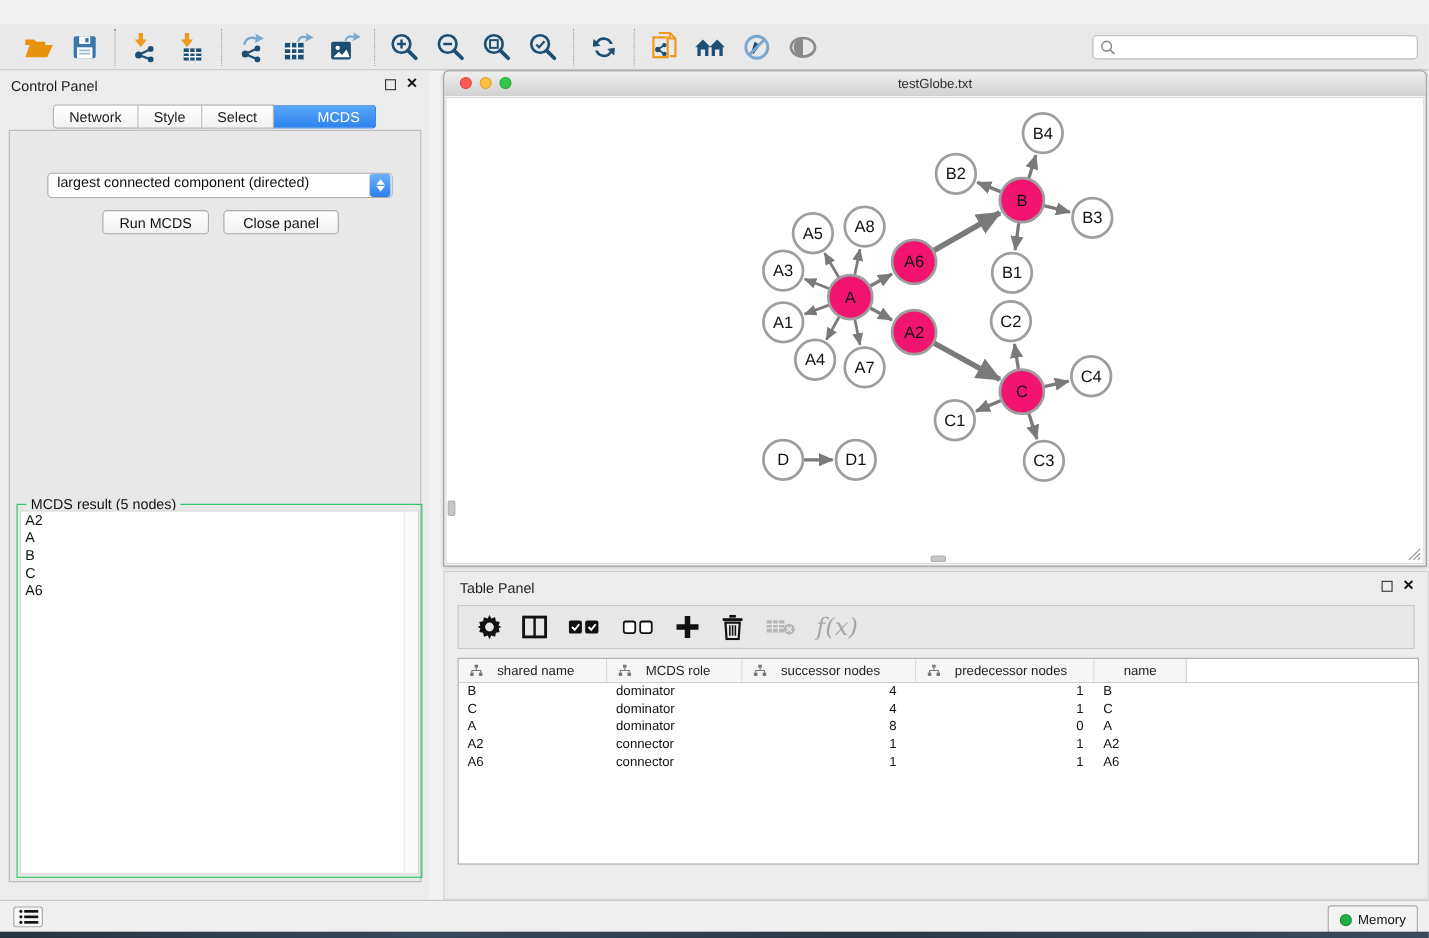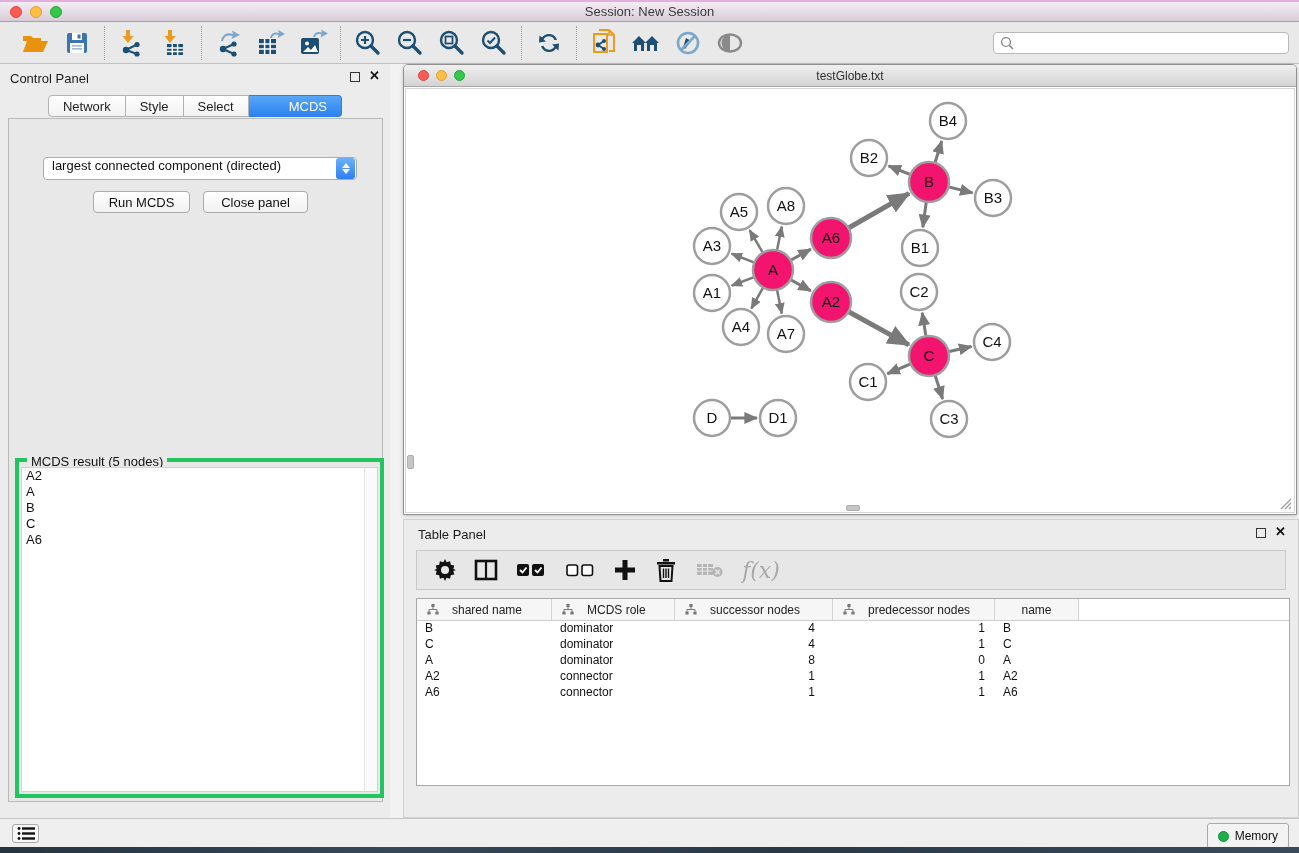--- a/index.html
+++ b/index.html
@@ -44,21 +44,21 @@
   .cp-select { position:absolute; left:34px; top:38px; width:314px; height:23px; background:#fff;
     border:1px solid #ababab; border-radius:4px; display:flex; }
   .cp-select .sel-text { flex:1; font-size:13px; color:#111; padding-left:8px; white-space:nowrap; overflow:hidden;}
   .sel-stepper { width:19px; height:21px; margin-right:1px; border-radius:3px; background:linear-gradient(#6db1fb,#2d7ff0);
     display:flex; flex-direction:column; align-items:center; justify-content:center; gap:1px;}
   .sel-stepper .ar { width:0; height:0; border-left:4px solid transparent; border-right:4px solid transparent; }
   .ar.up { border-bottom:5px solid #fff; } .ar.down { border-top:5px solid #fff; }
   .cp-btn { position:absolute; top:72px; height:22px; background:linear-gradient(#ffffff,#f1f1f1);
     border:1px solid #ababab; border-radius:4px; font-size:13px; color:#111;
     display:flex; align-items:center; justify-content:center; }
-  .mcds-fieldset { position:absolute; left:6px; top:339px; width:369px; height:340px; border:4px solid #22c55e; }
+  .mcds-fieldset { position:absolute; left:6px; top:339px; width:369px; height:340px; border:1px solid #22c55e; }
   .mcds-legend { position:absolute; left:8px; top:-8px; background:#e8e8e8; padding:0 4px; font-size:13px; color:#111;}
   .mcds-list { position:absolute; left:2px; top:5px; right:2px; bottom:2px; background:#fff; border:1px solid #d2d2d2; overflow:hidden;}
   .mcds-item { font-size:13px; color:#111; line-height:16px; padding-left:4px; }
   .mcds-scroll { position:absolute; top:0; bottom:0; right:0; width:13px; background:#fafafa; border-left:1px solid #e4e4e4; }
 
   
   .network-window { position:absolute; left:403px; top:64px; width:894px; height:451px;
     border:1px solid #8f8f8f; border-radius:5px 5px 0 0; background:#fff; box-shadow:0 1px 4px rgba(0,0,0,.18); }
   .nw-titlebar { position:absolute; left:0; top:0; right:0; height:22px; border-radius:4px 4px 0 0;
     background:linear-gradient(#efefef,#d3d3d3); border-bottom:1px solid #a5a5a5;
@@ -96,28 +96,20 @@
     border:1px solid #a9a9a9; border-radius:3px; display:flex; align-items:center; gap:6px; font-size:12px; color:#111;}
   .mem-dot { width:11px; height:11px; border-radius:50%; background:#1faf4a; border:1px solid #188c3b;}
   .desktop-strip { position:absolute; left:0; top:847px; width:1299px; height:6px;
     background:linear-gradient(90deg,#26343f,#37475a 30%,#2a3845 60%,#3a4a5c); }
 </style>
 </head>
 <body>
 
 <div id="screen">
 
-  <div class="titlebar">
-    <div class="tl-dots">
-      <span class="tl red"></span>
-      <span class="tl yellow"></span>
-      <span class="tl green"></span>
-    </div>
-    <span class="titlebar-text">Session: New Session</span>
-  </div>
 
   <div class="main-toolbar">
     <div class="tb-btn">
       <svg width="28" height="26" viewBox="0 0 28 26">
           <path d="M2 6 h8 l2 2 h8 v3 h-18 z" fill="#e8920e"></path>
           <path d="M2 22 l4 -11 h21 l-5 11 z" fill="#e8920e"></path>
         </svg>
     </div>
     <div class="tb-btn">
       <svg width="26" height="26" viewBox="0 0 26 26">

